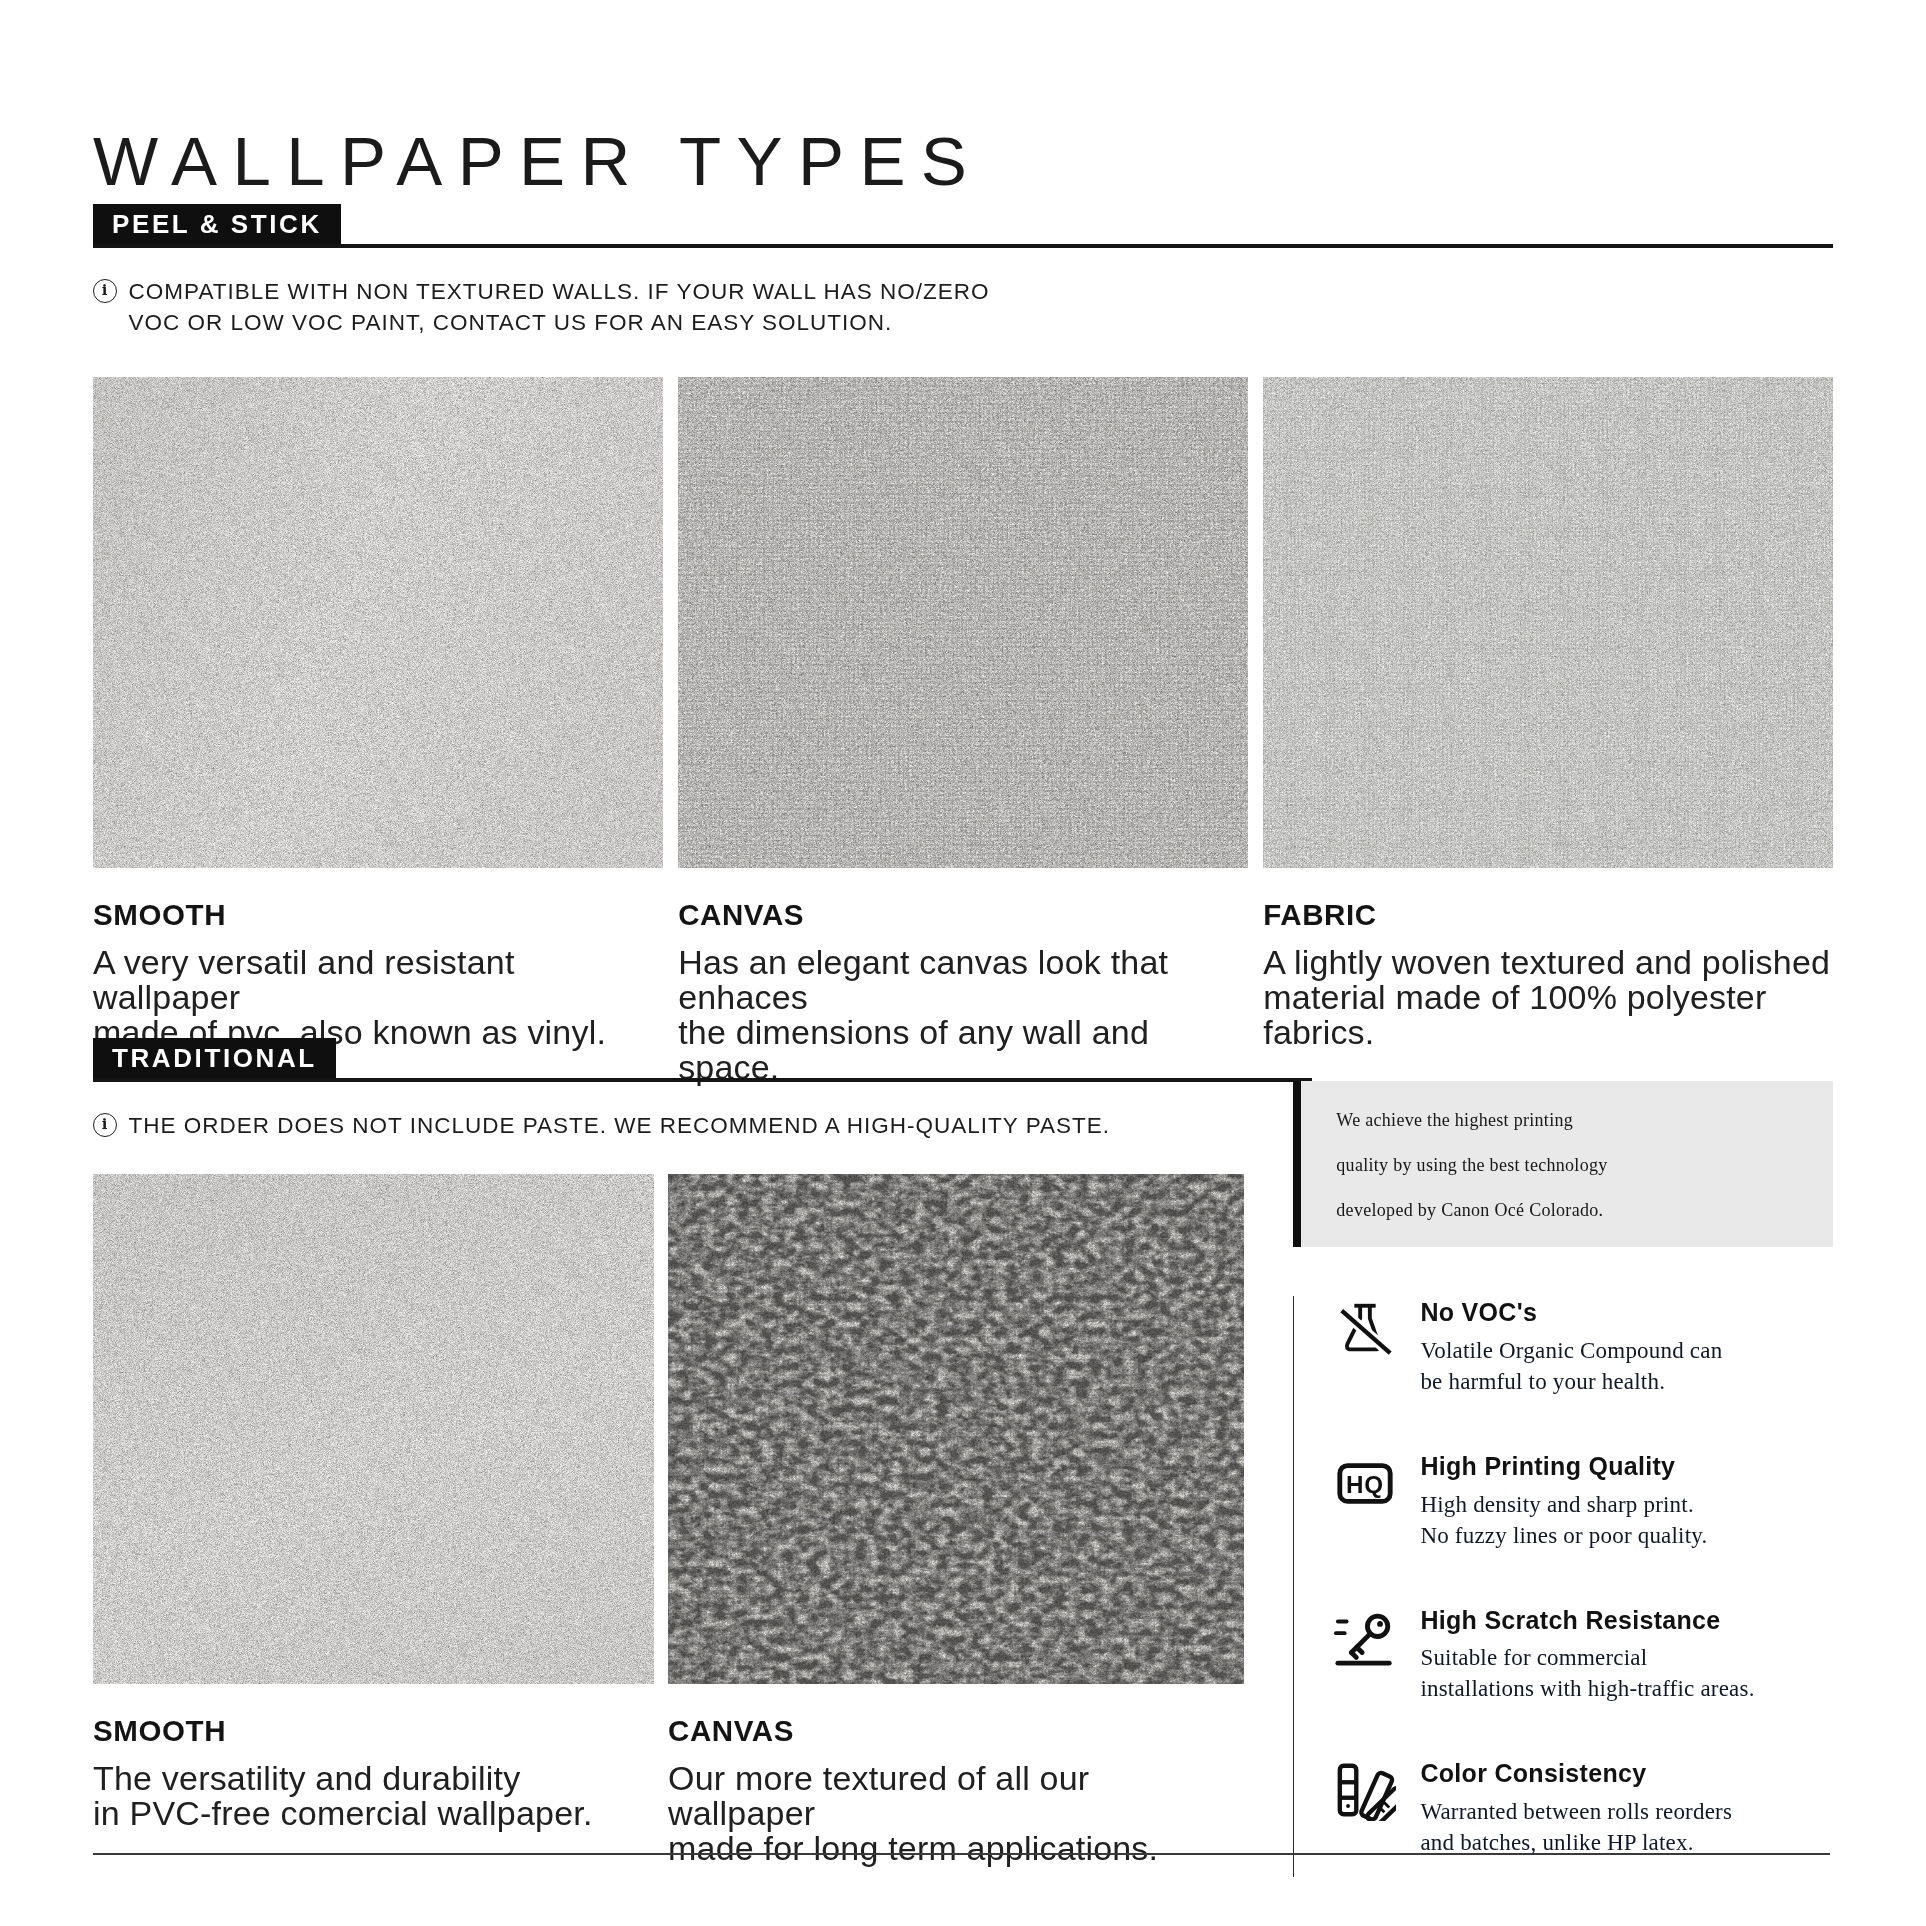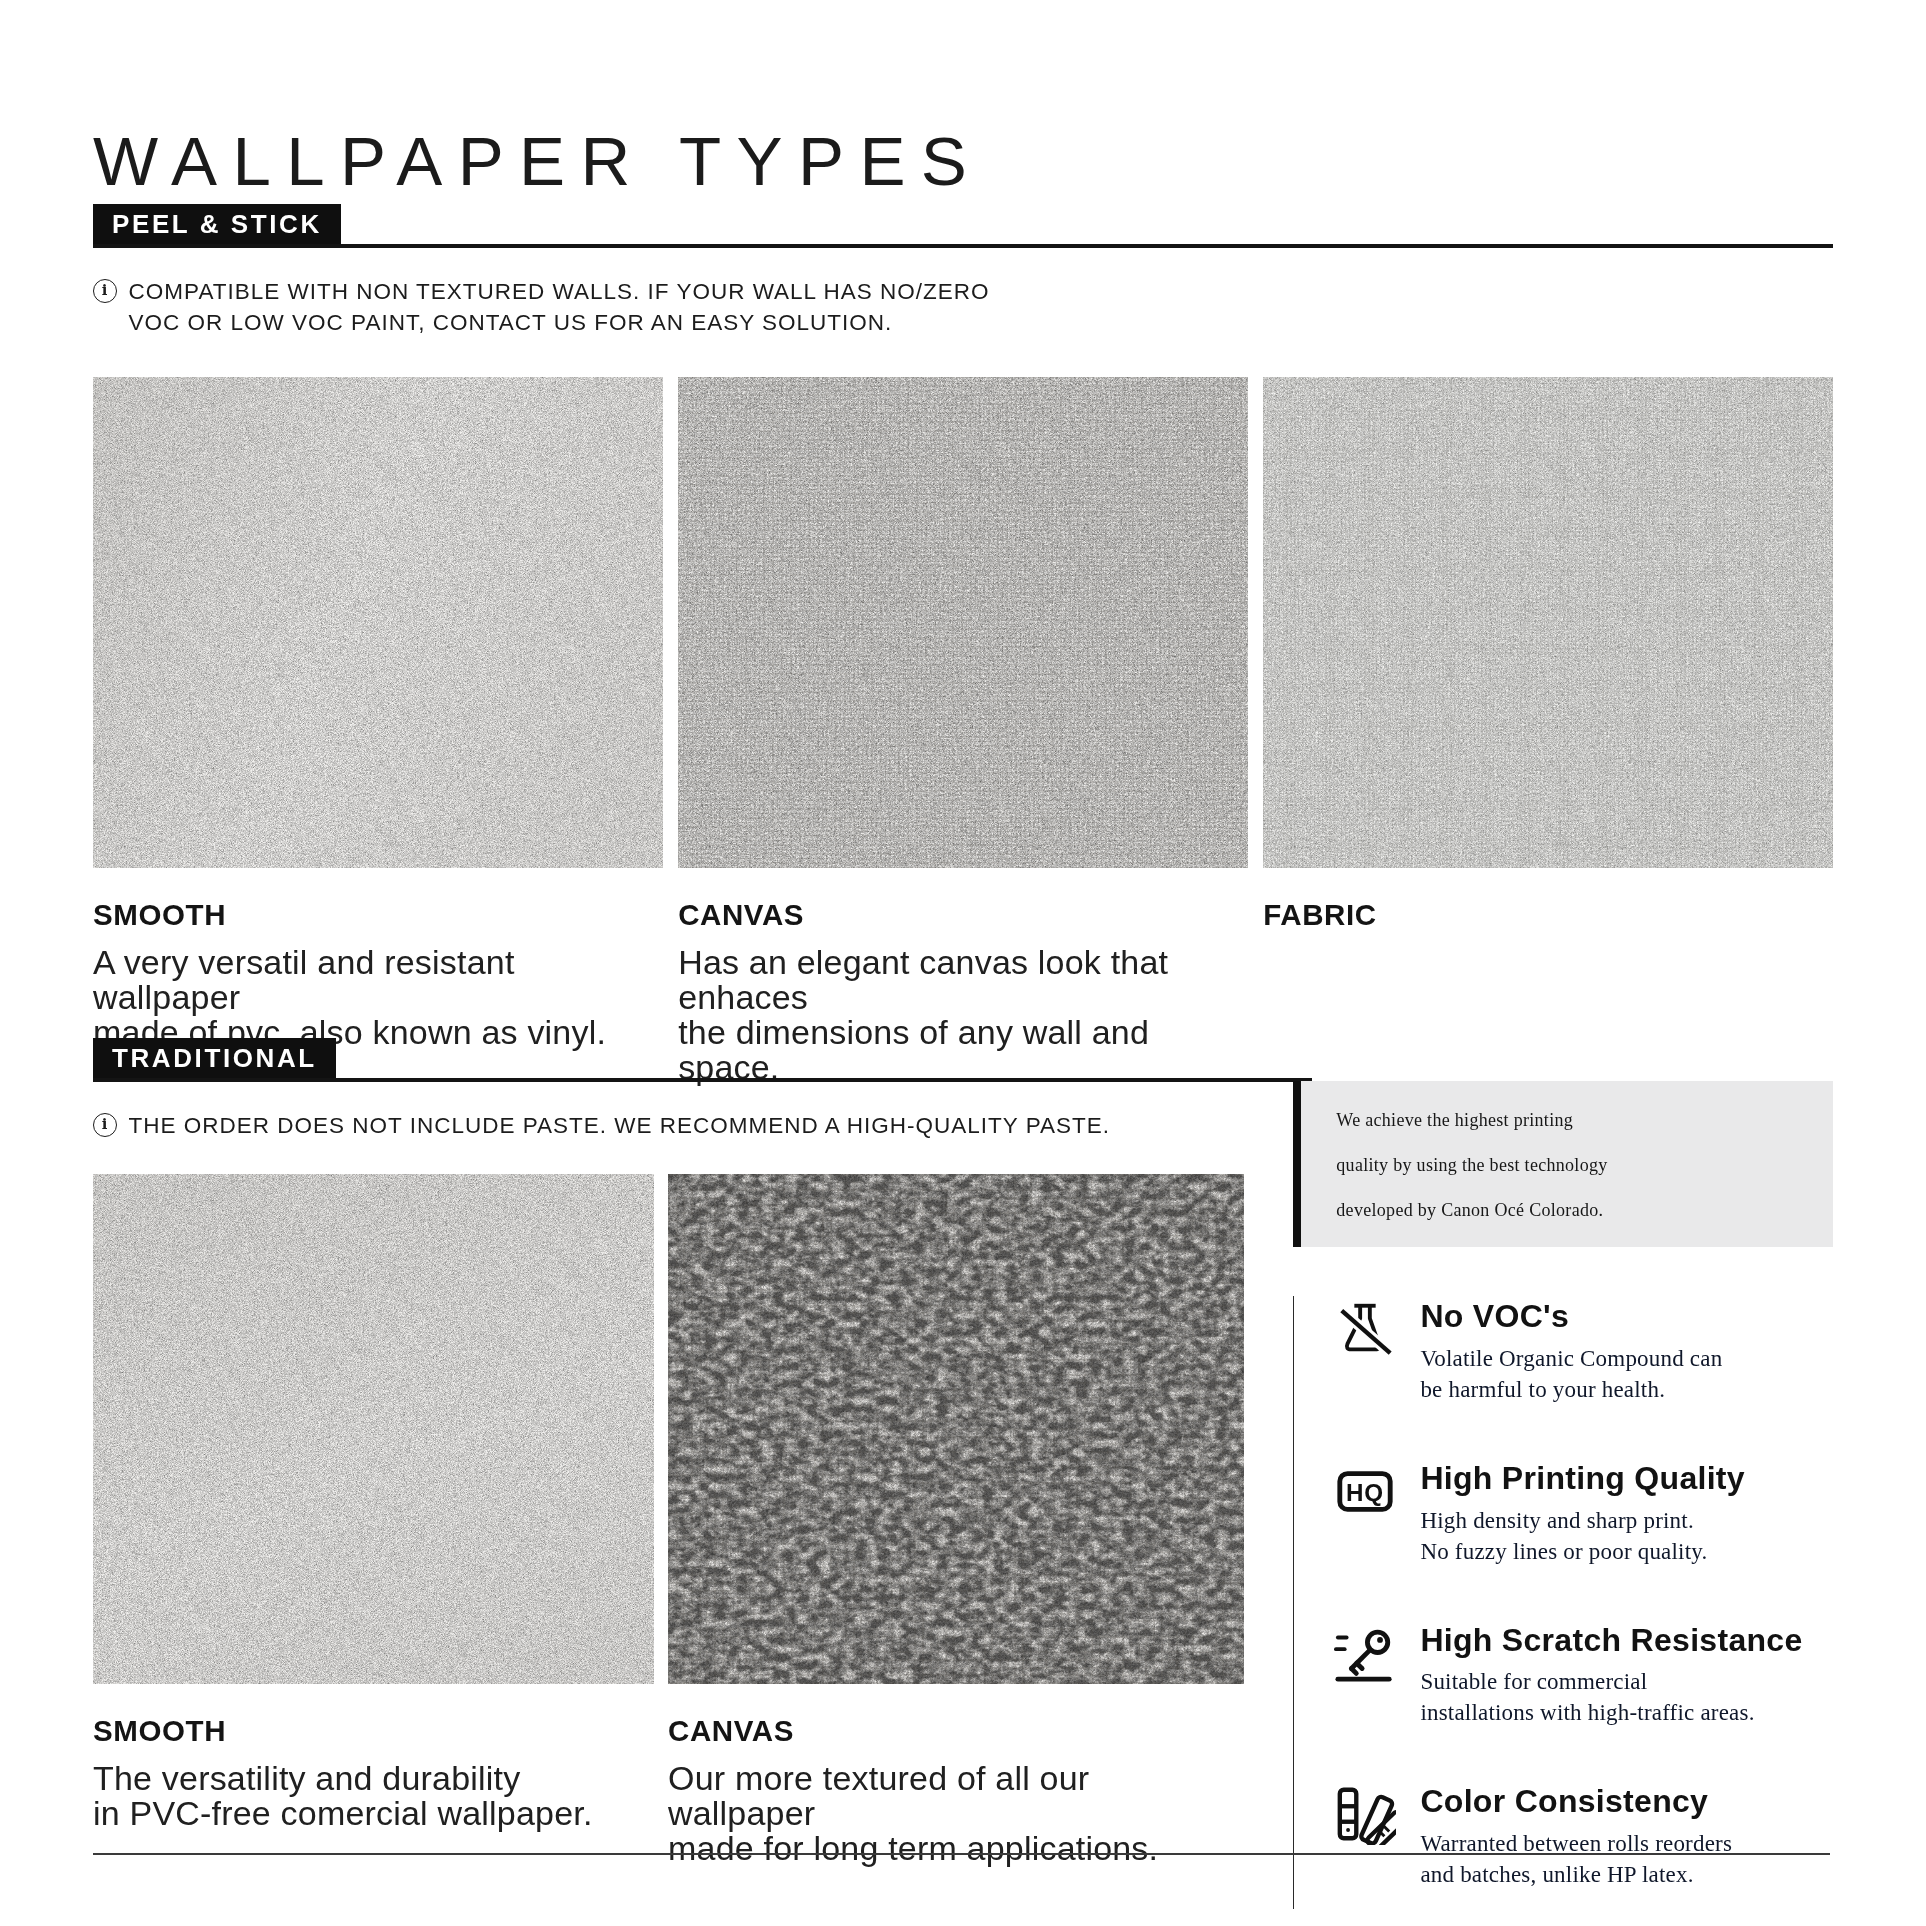--- a/index.html
+++ b/index.html
@@ -60,21 +60,21 @@
   
   .panel{position:absolute;left:1293px;top:1081px;width:540px;}
   .quote{display:flex;align-items:stretch;}
   .quote-bar{flex:none;width:8.3px;background:#101010;}
   .quote-box{flex:1;background:#e9e9ea;padding:16.7px 19px 14px 35px;}
   .quote-text{font-size:18px;line-height:45px;letter-spacing:0.3px;color:#171717;font-family:Liberation Serif, serif;}
   .features{margin-top:49px;border-left:1.9px solid #2a2a2a;padding:2.6px 0 19px 40px;
             display:flex;flex-direction:column;gap:55px;}
   .feature{display:flex;align-items:flex-start;gap:24.4px;}
   .f-icon{flex:none;width:62px;height:62px;}
-  .f-title{font-size:32px;font-weight:bold;letter-spacing:0.3px;color:#121212;}
+  .f-title{font-size:25px;font-weight:bold;letter-spacing:0.3px;color:#121212;}
   .f-desc{margin-top:7.7px;font-size:23px;color:#0f172a;line-height:31px;letter-spacing:0.2px;font-family:Liberation Serif, serif;}
 
   
   .footer-rule{position:absolute;left:93px;width:1737px;top:1853px;height:1.9px;background:#3a3a3a;}
 </style>
 </head>
 <body>
 
 <svg width="0" height="0" style="position:absolute" aria-hidden="true">
   <defs>
@@ -142,20 +142,22 @@
       <figure class="figure" style="margin:0">
         <div class="swatch h1 tx-fabric">
           <svg class="noise" viewBox="0 0 887.328 765" width="570" height="491">
             <rect width="100%" height="100%" fill="#6b675f" filter="url(#grainFine)" opacity="0.45"></rect>
             <rect width="100%" height="100%" fill="#6b675f" filter="url(#grainMid)" opacity="0.2"></rect>
           </svg>
           <div class="weave"></div>
         </div>
         <figcaption>
           <div class="sample-name">FABRIC</div>
+          <div class="sample-desc pre">A lightly woven textured and polished
+material made of 100% polyester fabrics.</div>
         </figcaption>
       </figure>
 
     </div>
   </section>
 
   <section class="section sec-trad">
     <div class="section-head">
       <span class="section-label">TRADITIONAL</span>
     </div>

